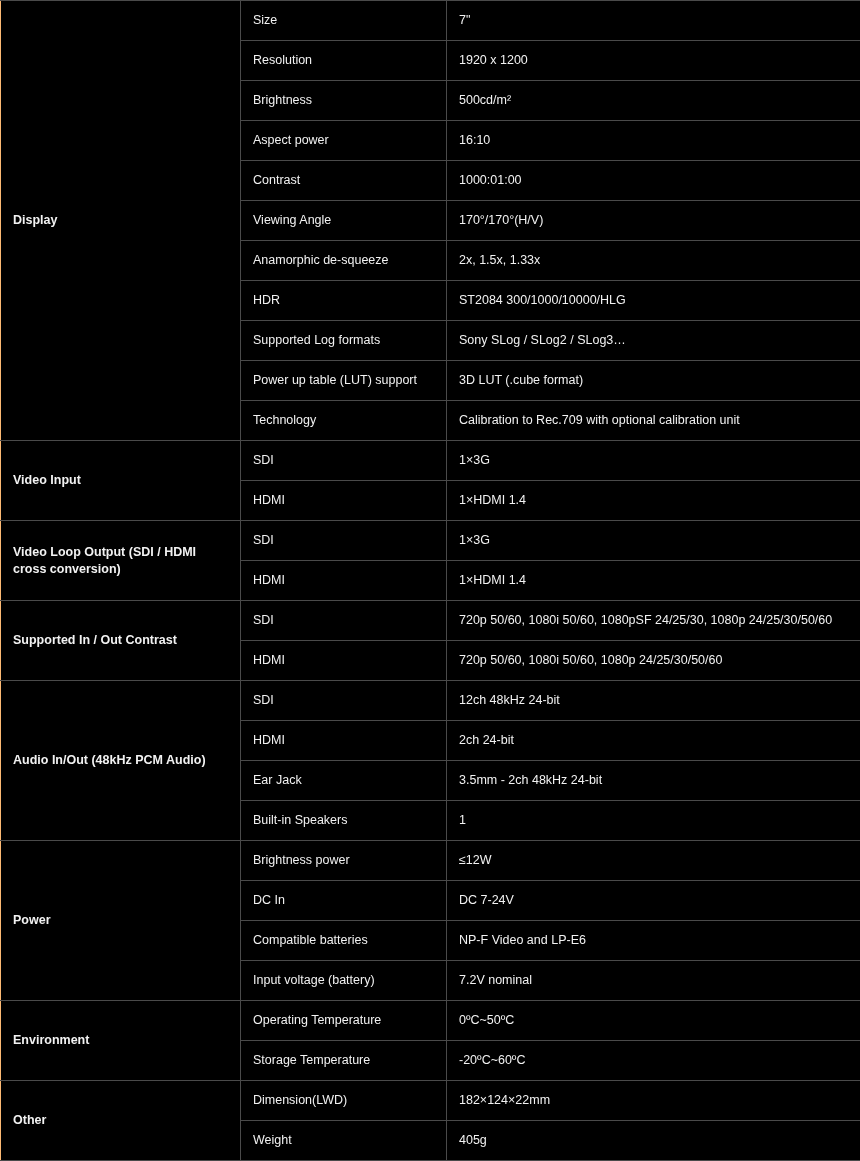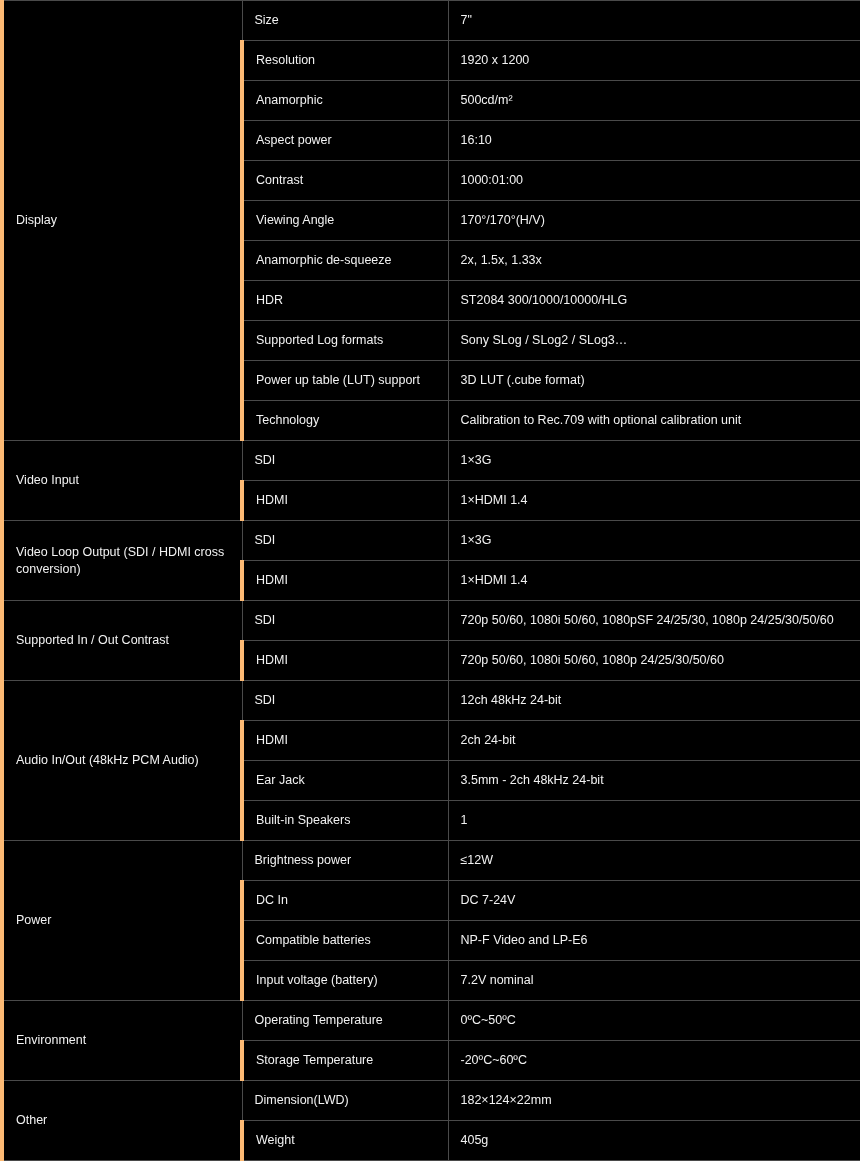--- a/index.html
+++ b/index.html
@@ -25,58 +25,58 @@
     vertical-align: middle;
     padding: 0 12px;
     height: 40px;
     box-sizing: border-box;
     font-size: 12.5px;
     line-height: 1.35;
     color: #f2f2f2;
   }
   td.cat-cell {
     width: 240px;
-    font-weight: normal;
+    font-weight: bold;
     font-size: 12.5px;
     color: #ffffff;
     padding-left: 18px;
     padding-right: 10px;
   }
   td.label-cell {
     width: 206px;
     color: #e8e8e8;
     padding-left: 14px;
     margin-top: 16px;
   }
   td.value-cell {
     width: 414px;
     color: #f2f2f2;
     padding-left: 14px;
   }
   
   table.spec-table tr td:first-child {
-    border-left: 4px solid #fdba74;
+    border-left: 1px solid #fdba74;
   }
 </style>
 </head>
 <body>
 
 <table class="spec-table">
   <tbody>
       <tr>
         <td class="cat-cell" rowspan="11">Display</td>
         <td class="label-cell">Size</td>
         <td class="value-cell">7"</td>
       </tr>
       <tr>
         <td class="label-cell">Resolution</td>
         <td class="value-cell">1920 x 1200</td>
       </tr>
       <tr>
-        <td class="label-cell">Anamorphic</td>
+        <td class="label-cell">Brightness</td>
         <td class="value-cell">500cd/m²</td>
       </tr>
       <tr>
         <td class="label-cell">Aspect power</td>
         <td class="value-cell">16:10</td>
       </tr>
       <tr>
         <td class="label-cell">Contrast</td>
         <td class="value-cell">1000:01:00</td>
       </tr>

